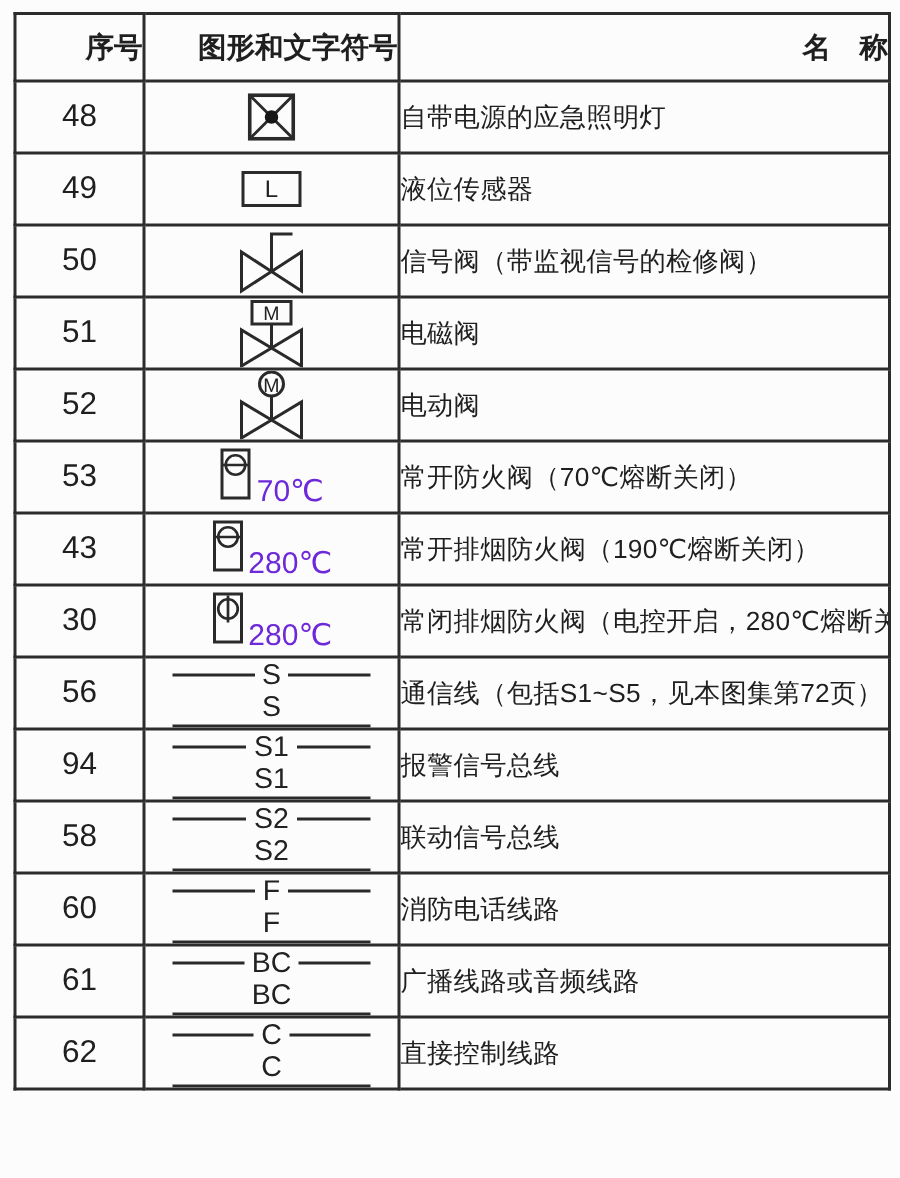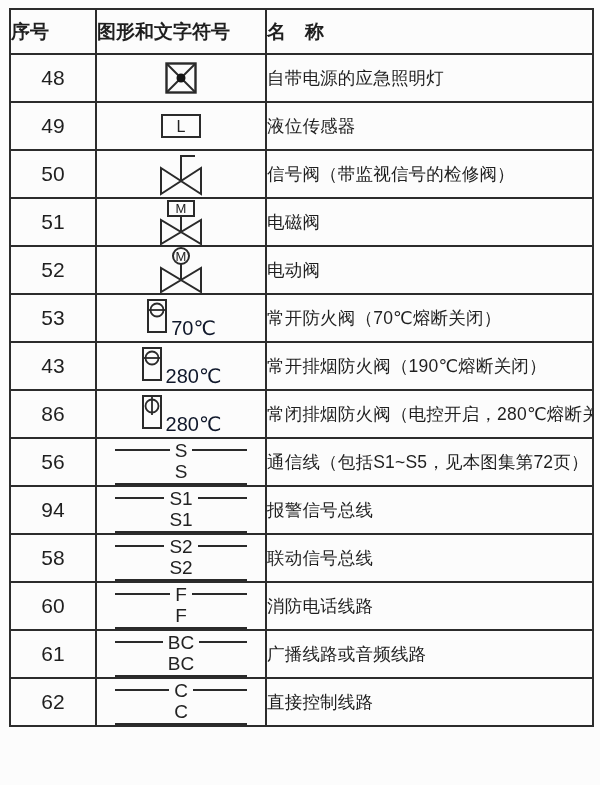--- a/index.html
+++ b/index.html
@@ -11,34 +11,34 @@
     color:#1f1f1f;
   }
   .stage { padding:8px 8px 0 9px; }
   table.legend { border-collapse:collapse; table-layout:fixed; width:583px; }
   .legend th, .legend td {
     border:2.5px solid #2c2c2c; padding:0; vertical-align:middle;
     overflow:hidden;
   }
   thead tr { height:45px; }
   tbody tr { height:48px; }
-  th { font-size:19px; font-weight:bold; text-align:left;margin-top:47px; }
+  th { font-size:19px; font-weight:bold; text-align:right;margin-top:47px; }
   .cell-no { font-size:21px; text-align:center; font-weight:400; }
   .cell-sym { text-align:center; }
   .cell-name { font-size:17.5px; font-weight:normal; padding-left:15px; letter-spacing:0.2px; white-space:nowrap; }
   svg { display:block; margin:0 auto; }
   svg text { font-family:"Liberation Sans","DejaVu Sans",sans-serif; fill:#222; }
   
   .lbox {
     display:inline-block; width:40px; height:24px; border:2px solid #2b2b2b;
     font-size:16px; line-height:21px; text-align:center; font-weight:400; color:#222;
   }
   
   .damper { display:inline-flex; align-items:flex-end; }
-  .damper .dlabel { font-size:20px; color:#0f172a; line-height:1; margin:0 0 -4px 3px; font-weight:400; }
+  .damper .dlabel { font-size:20px; color:#6d28d9; line-height:1; margin:0 0 -4px 3px; font-weight:400; }
   
   .linesym { width:132px; margin:0 auto; font-size:19px; font-weight:400; color:#222; }
   .linesym .l1 { display:flex; align-items:center; gap:4px; height:21px; }
   .linesym .l1 .seg { flex:1; height:2px; background:#2a2a2a; }
   .linesym .l1 span { line-height:1; padding:0 1px; }
   .linesym .l2 { margin-top:1px; border-bottom:2.5px solid #2a2a2a; text-align:center; height:23px; line-height:20px; }
 </style>
 </head>
 <body>
 
@@ -143,21 +143,21 @@
             <circle cx="11" cy="12" r="6.5" fill="none" stroke="#2a2a2a" stroke-width="1.8"></circle>
             <line x1="2" y1="12" x2="20" y2="12" stroke="#2a2a2a" stroke-width="1.8"></line>
           </svg>
           <span class="dlabel">280℃</span>
         </div>
       </td>
       <td class="cell-name">常开排烟防火阀（190℃熔断关闭）</td>
     </tr>
 
     <tr>
-      <td class="cell-no">86</td>
+      <td class="cell-no">30</td>
       <td class="cell-sym">
         <div class="damper">
           <svg width="22" height="36" viewBox="0 0 22 36">
             <rect x="2" y="2" width="18" height="32" fill="none" stroke="#2a2a2a" stroke-width="2"></rect>
             <circle cx="11" cy="12" r="6.5" fill="none" stroke="#2a2a2a" stroke-width="1.8"></circle>
             <line x1="11" y1="3" x2="11" y2="21" stroke="#2a2a2a" stroke-width="1.8"></line>
           </svg>
           <span class="dlabel">280℃</span>
         </div>
       </td>

